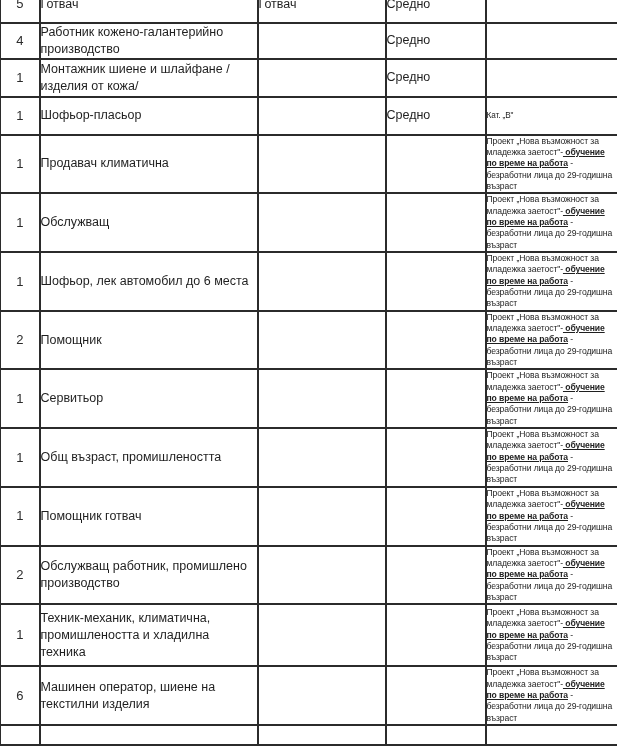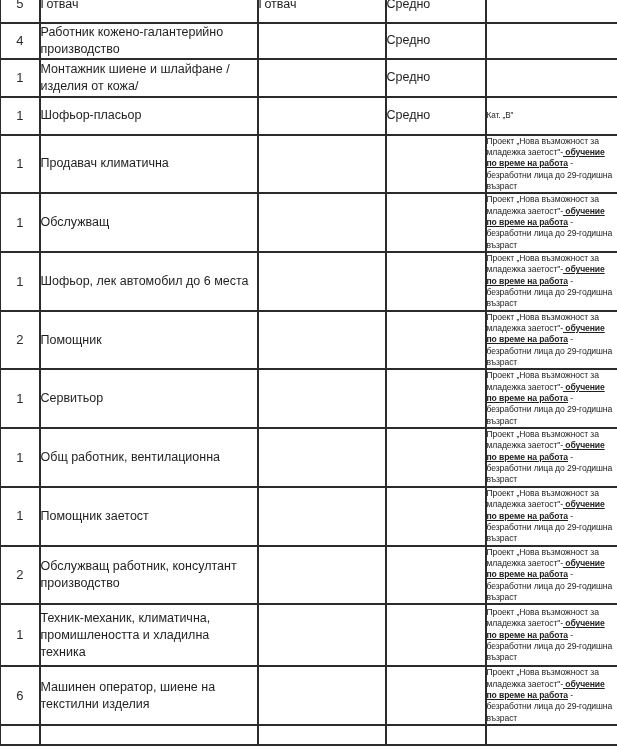--- a/index.html
+++ b/index.html
@@ -174,35 +174,35 @@
           </tr>
           <tr style="height: 56px;">
             <td class="cell-count">1</td>
             <td class="cell-position">Сервитьор</td>
             <td class="cell-specialty"></td>
             <td class="cell-education"></td>
             <td class="cell-note"><span><span>Проект „Нова възможност</span><span> за младежка  заетост"-</span><span class="note-bold"> обучение по време на работа</span><span> - безработни лица до 29-годишна възраст</span></span></td>
           </tr>
           <tr style="height: 56px;">
             <td class="cell-count">1</td>
-            <td class="cell-position">Общ работник, вентилационна</td>
-            <td class="cell-specialty"></td>
-            <td class="cell-education"></td>
-            <td class="cell-note"><span><span>Проект „Нова възможност</span><span> за младежка  заетост"-</span><span class="note-bold"> обучение по време на работа</span><span> - безработни лица до 29-годишна възраст</span></span></td>
-          </tr>
-          <tr style="height: 56px;">
-            <td class="cell-count">1</td>
-            <td class="cell-position">Помощник заетост</td>
+            <td class="cell-position">Общ възраст, промишлеността</td>
+            <td class="cell-specialty"></td>
+            <td class="cell-education"></td>
+            <td class="cell-note"><span><span>Проект „Нова възможност</span><span> за младежка  заетост"-</span><span class="note-bold"> обучение по време на работа</span><span> - безработни лица до 29-годишна възраст</span></span></td>
+          </tr>
+          <tr style="height: 56px;">
+            <td class="cell-count">1</td>
+            <td class="cell-position">Помощник готвач</td>
             <td class="cell-specialty"></td>
             <td class="cell-education"></td>
             <td class="cell-note"><span><span>Проект „Нова възможност</span><span> за младежка  заетост"-</span><span class="note-bold"> обучение по време на работа</span><span> - безработни лица до 29-годишна възраст</span></span></td>
           </tr>
           <tr style="height: 56px;">
             <td class="cell-count">2</td>
-            <td class="cell-position">Обслужващ работник, консултант производство</td>
+            <td class="cell-position">Обслужващ работник, промишлено производство</td>
             <td class="cell-specialty"></td>
             <td class="cell-education"></td>
             <td class="cell-note"><span><span>Проект „Нова възможност</span><span> за младежка  заетост"-</span><span class="note-bold"> обучение по време на работа</span><span> - безработни лица до 29-годишна възраст</span></span></td>
           </tr>
           <tr style="height: 62px;">
             <td class="cell-count">1</td>
             <td class="cell-position">Техник-механик, климатична, промишлеността и хладилна техника</td>
             <td class="cell-specialty"></td>
             <td class="cell-education"></td>
             <td class="cell-note"><span><span>Проект „Нова възможност</span><span> за младежка  заетост"-</span><span class="note-bold"> обучение по време на работа</span><span> - безработни лица до 29-годишна възраст</span></span></td>

